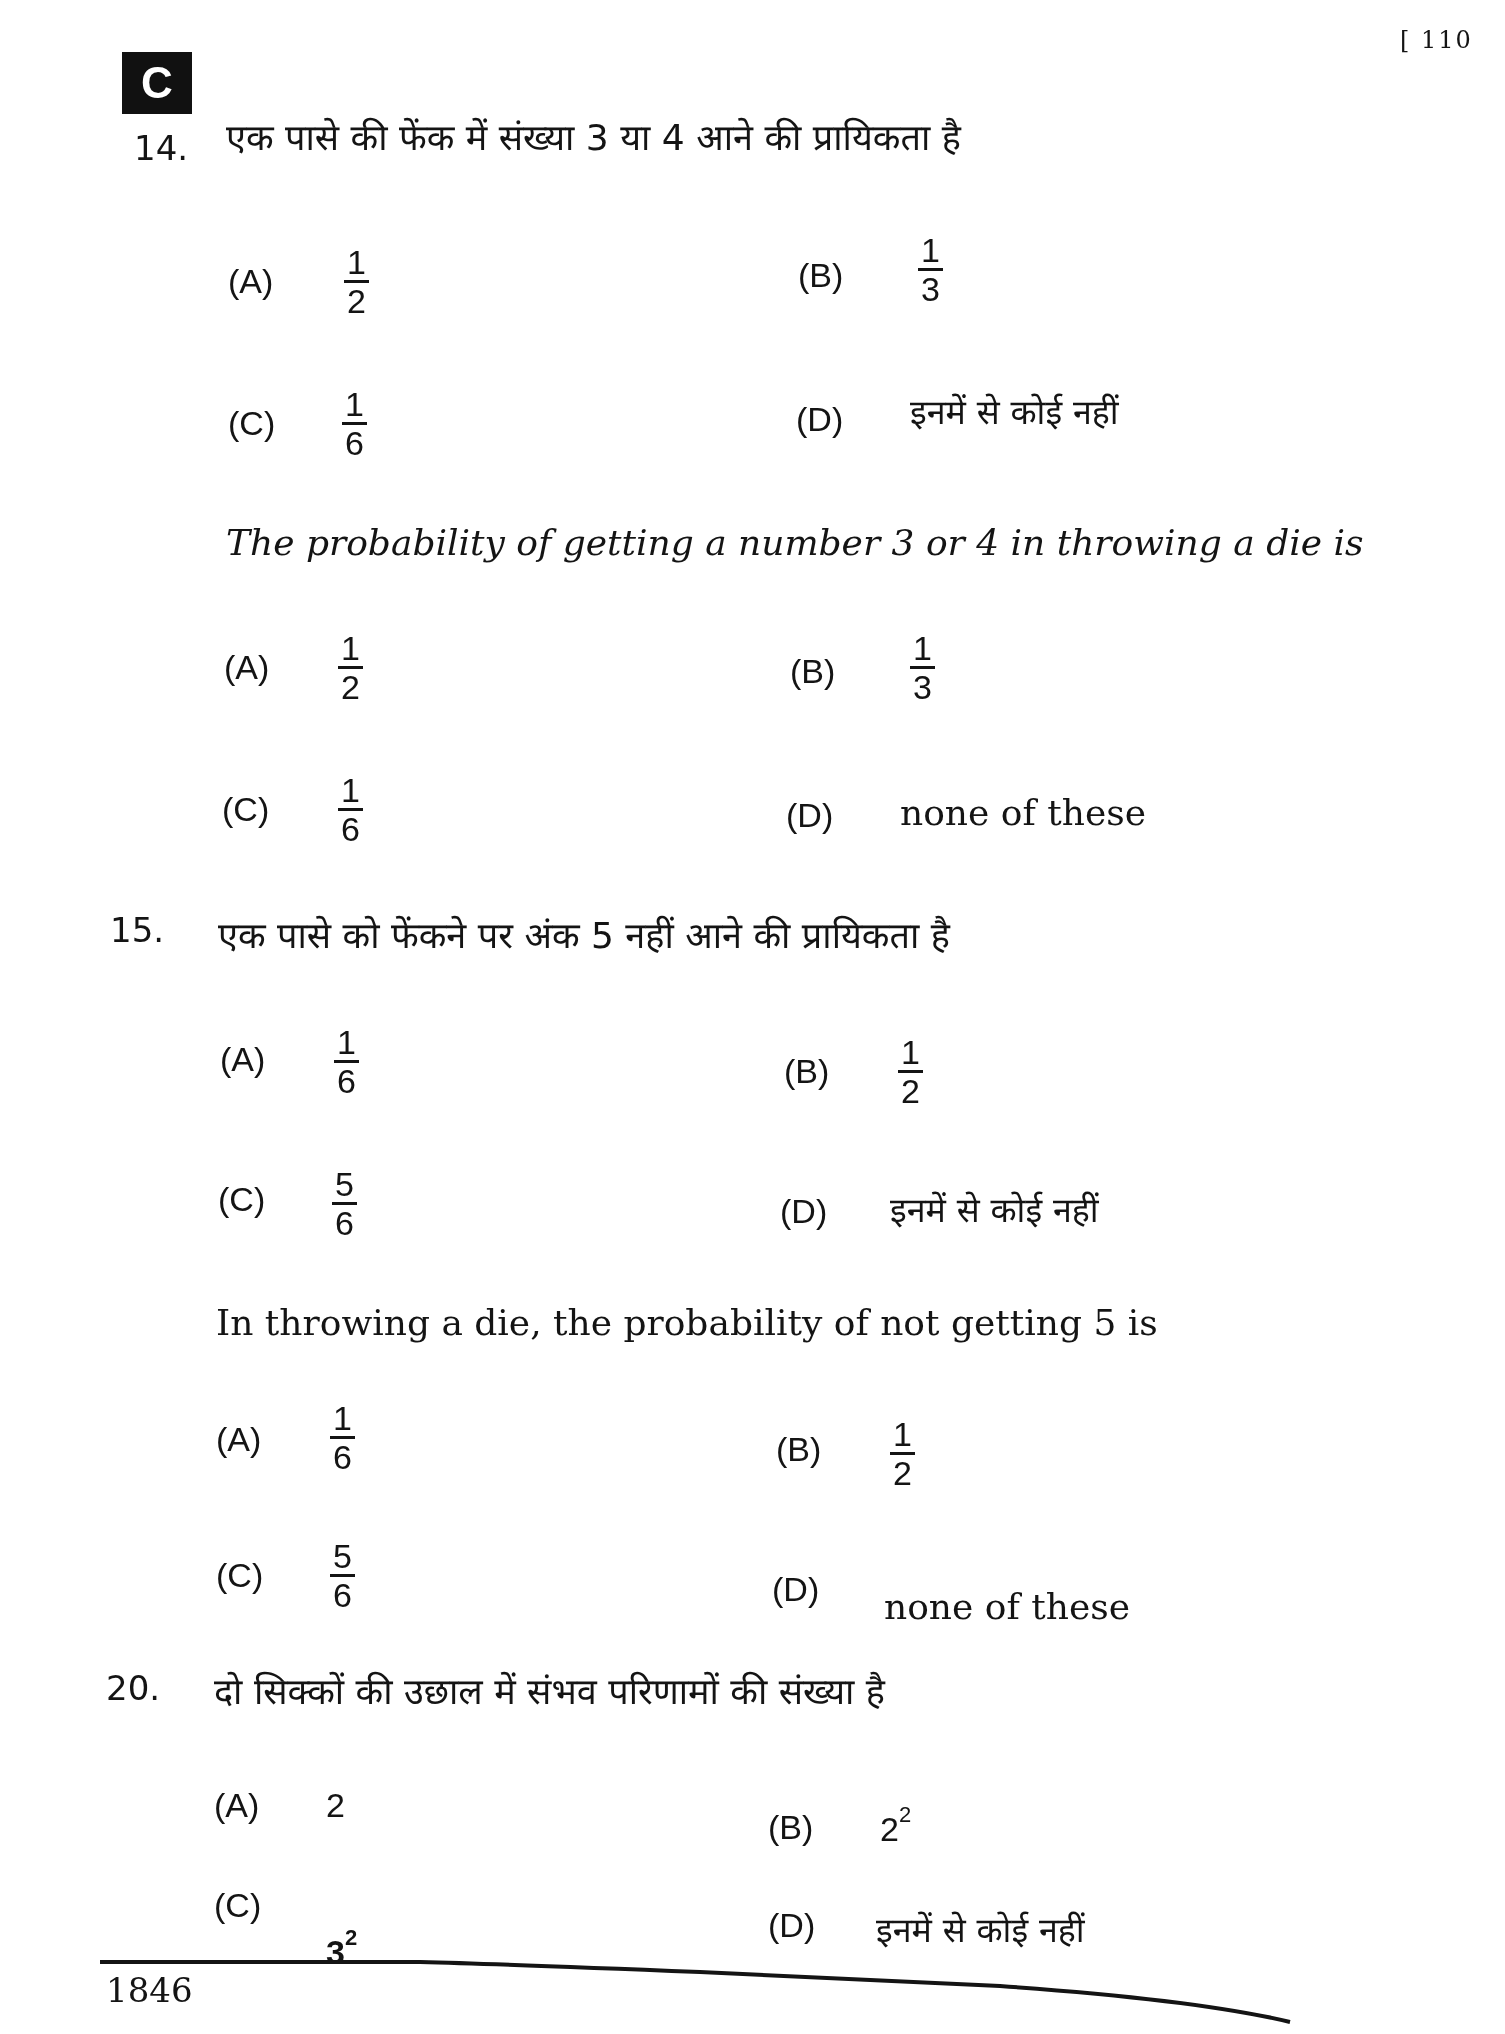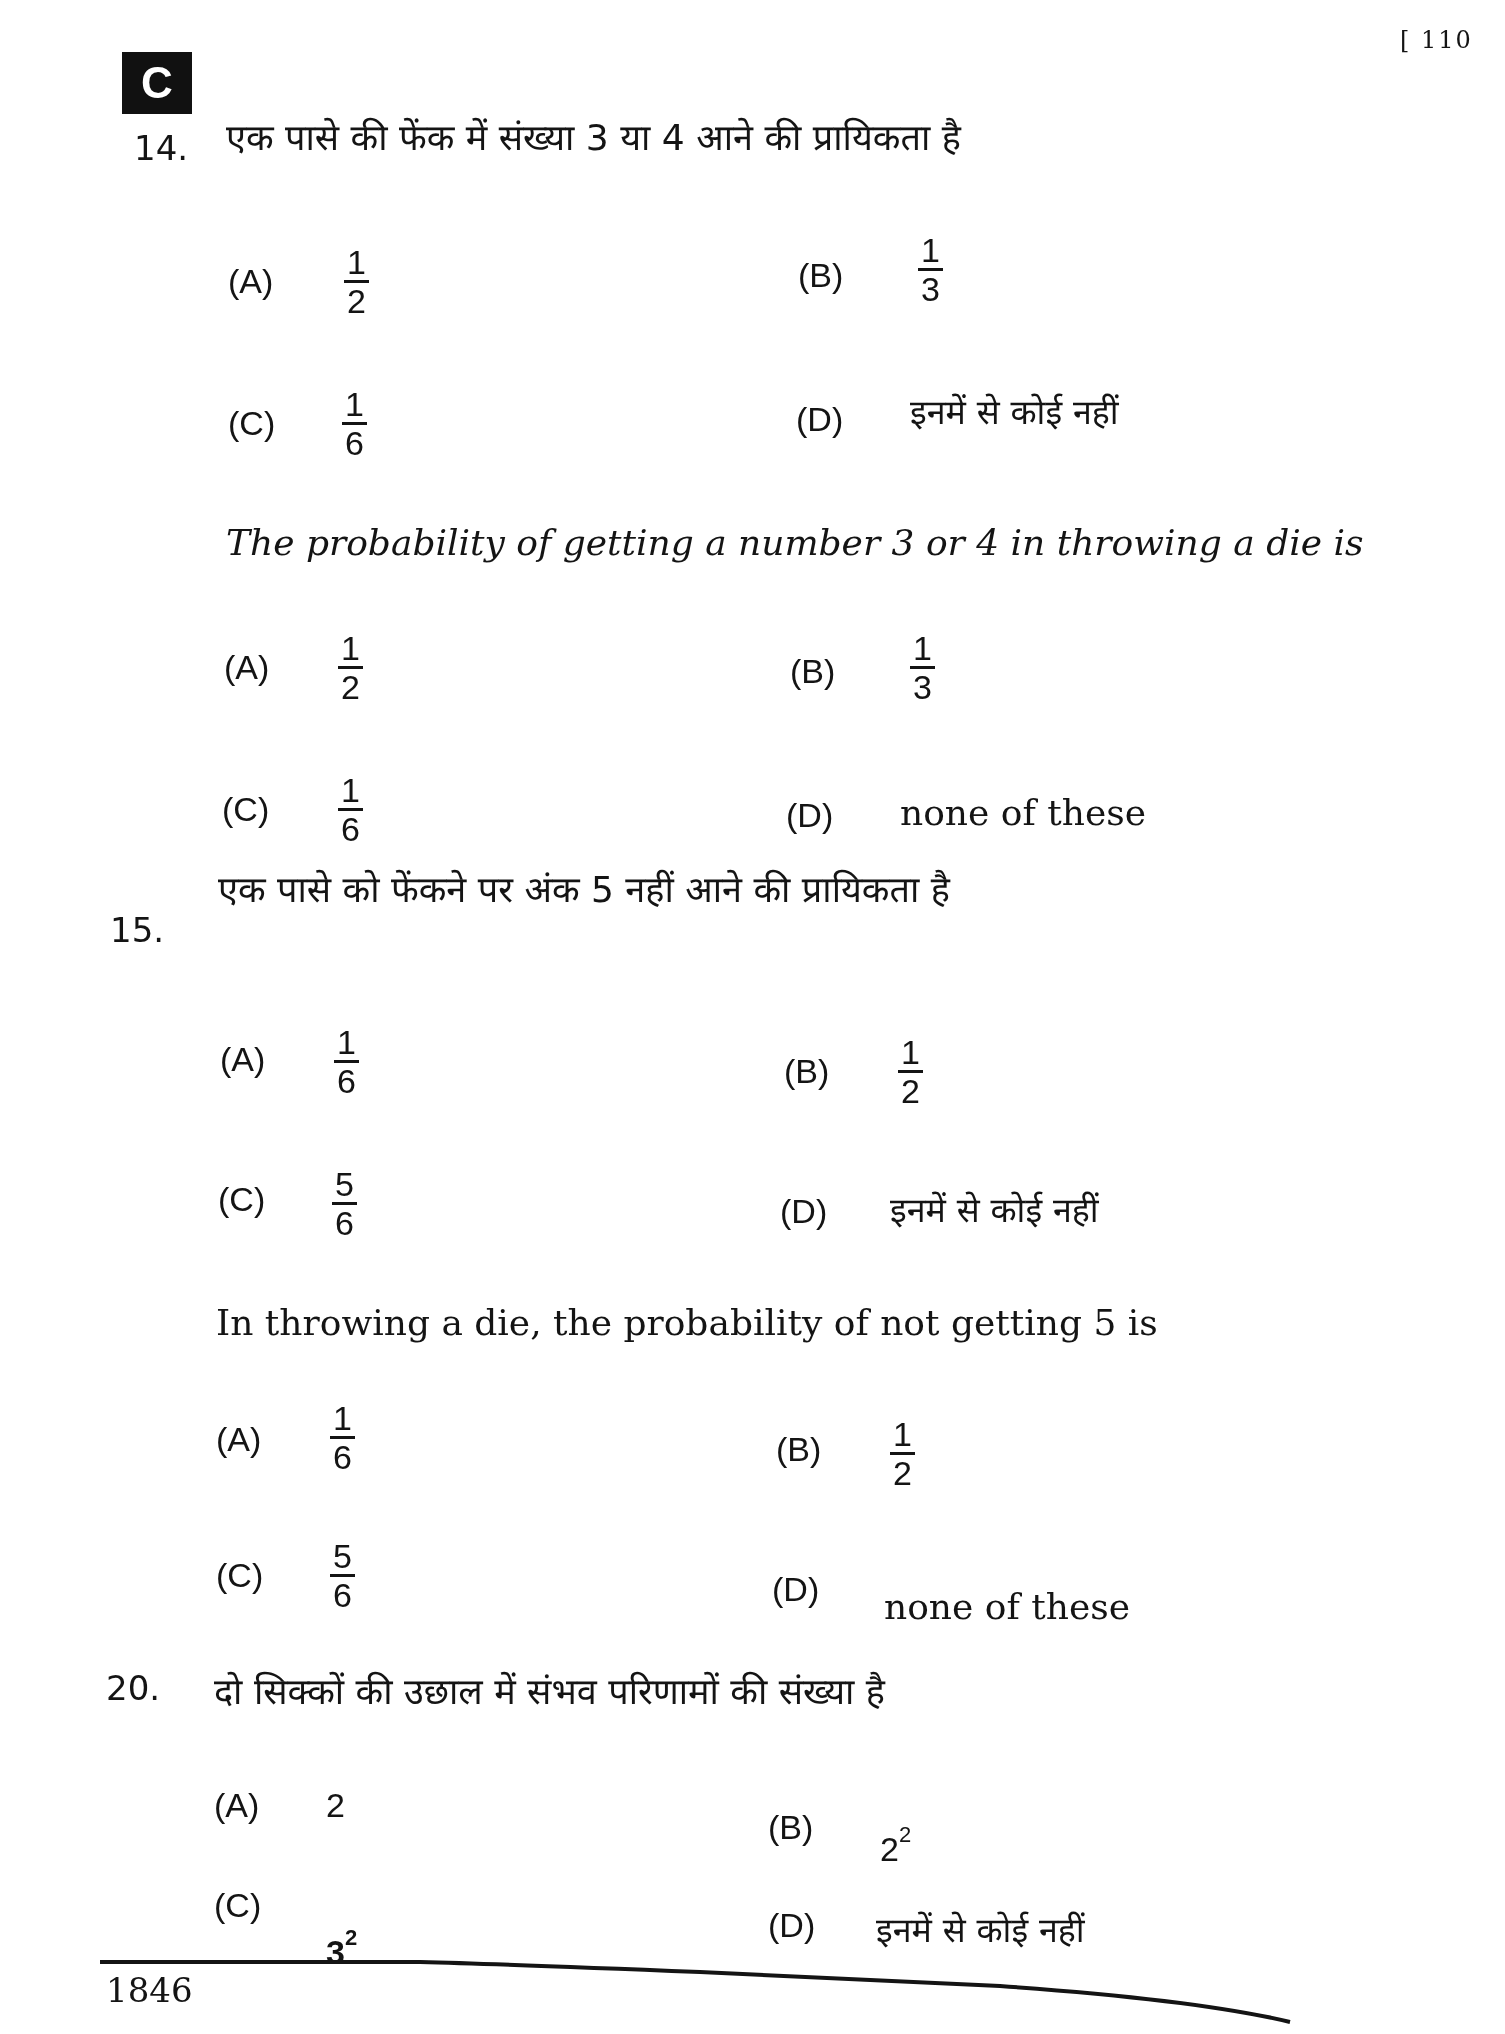--- a/index.html
+++ b/index.html
@@ -68,21 +68,21 @@
 
 <div class="abs optlabel" style="left:222px;top:790px;">(C)</div>
 <div class="abs frac" style="left:338px;top:772px;">
   <span class="num">1</span>
   <span class="den">6</span>
 </div>
 <div class="abs optlabel" style="left:786px;top:796px;">(D)</div>
 <div class="abs opttext" style="left:900px;top:792px;">none of these</div>
 
 <div class="abs qnum" style="left:110px;top:910px;">15.</div>
-<div class="abs qtext-hi" style="left:218px;top:864px;">एक पासे को फेंकने पर अंक 5 नहीं आने की प्रायिकता है</div>
+<div class="abs qtext-hi" style="left:218px;top:910px;">एक पासे को फेंकने पर अंक 5 नहीं आने की प्रायिकता है</div>
 
 <div class="abs optlabel" style="left:220px;top:1040px;">(A)</div>
 <div class="abs frac" style="left:334px;top:1024px;">
   <span class="num">1</span>
   <span class="den">6</span>
 </div>
 <div class="abs optlabel" style="left:784px;top:1052px;">(B)</div>
 <div class="abs frac" style="left:898px;top:1034px;">
   <span class="num">1</span>
   <span class="den">2</span>
@@ -116,21 +116,21 @@
 </div>
 <div class="abs optlabel" style="left:772px;top:1570px;">(D)</div>
 <div class="abs opttext" style="left:884px;top:1586px;">none of these</div>
 
 <div class="abs qnum" style="left:106px;top:1668px;">20.</div>
 <div class="abs qtext-hi" style="left:214px;top:1666px;">दो सिक्कों की उछाल में संभव परिणामों की संख्या है</div>
 
 <div class="abs optlabel" style="left:214px;top:1786px;">(A)</div>
 <div class="abs power" style="left:326px;top:1786px;">2</div>
 <div class="abs optlabel" style="left:768px;top:1808px;">(B)</div>
-<div class="abs power" style="left:880px;top:1810px;margin-top:20px;"><span>2</span><sup>2</sup></div>
+<div class="abs power" style="left:880px;top:1810px;"><span>2</span><sup>2</sup></div>
 
 <div class="abs optlabel" style="left:214px;top:1886px;">(C)</div>
 <div class="abs power" style="left:326px;top:1933px;font-weight:bold;"><span>3</span><sup>2</sup></div>
 <div class="abs optlabel" style="left:768px;top:1906px;">(D)</div>
 <div class="abs opttext-hi" style="left:876px;top:1906px;">इनमें से कोई नहीं</div>
 
 <svg class="rule" width="1505" height="2034">
   <path d="M 100 1962 L 420 1962 Q 500 1964 700 1972 L 1000 1986 Q 1200 2000 1290 2022" stroke="#141414" stroke-width="4" fill="none"></path>
 </svg>
 <div class="abs footer-code">1846</div>

